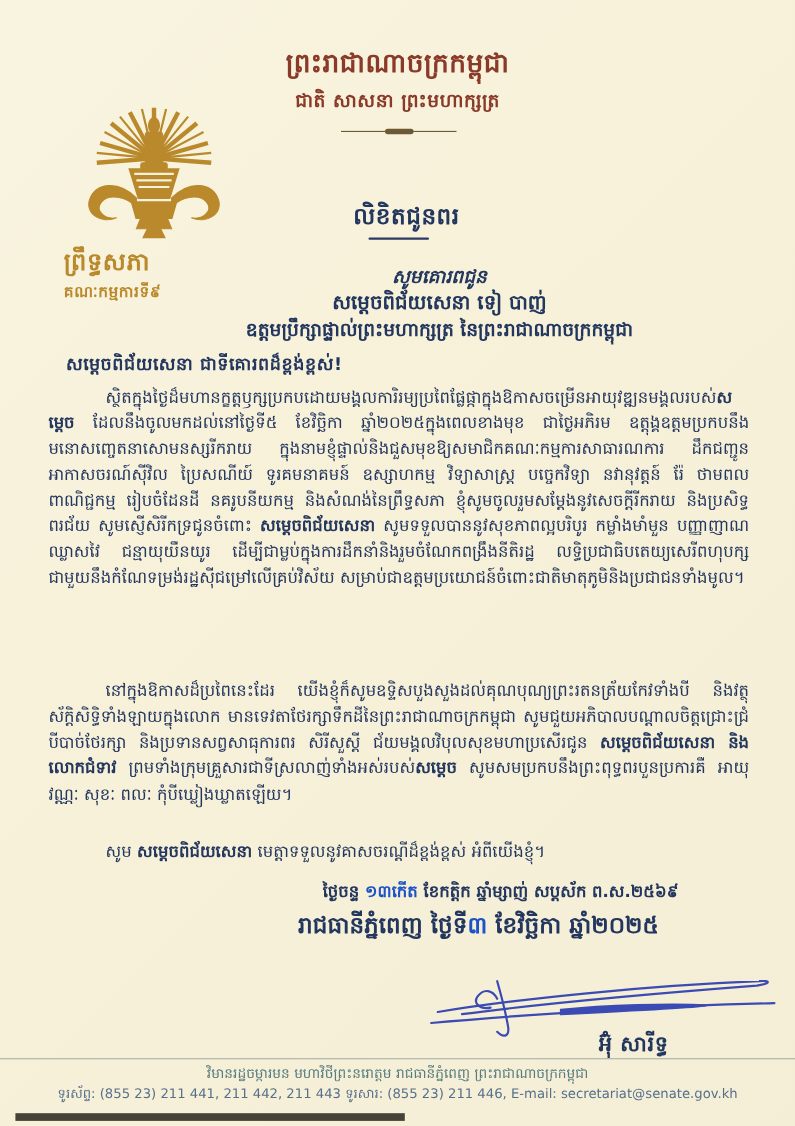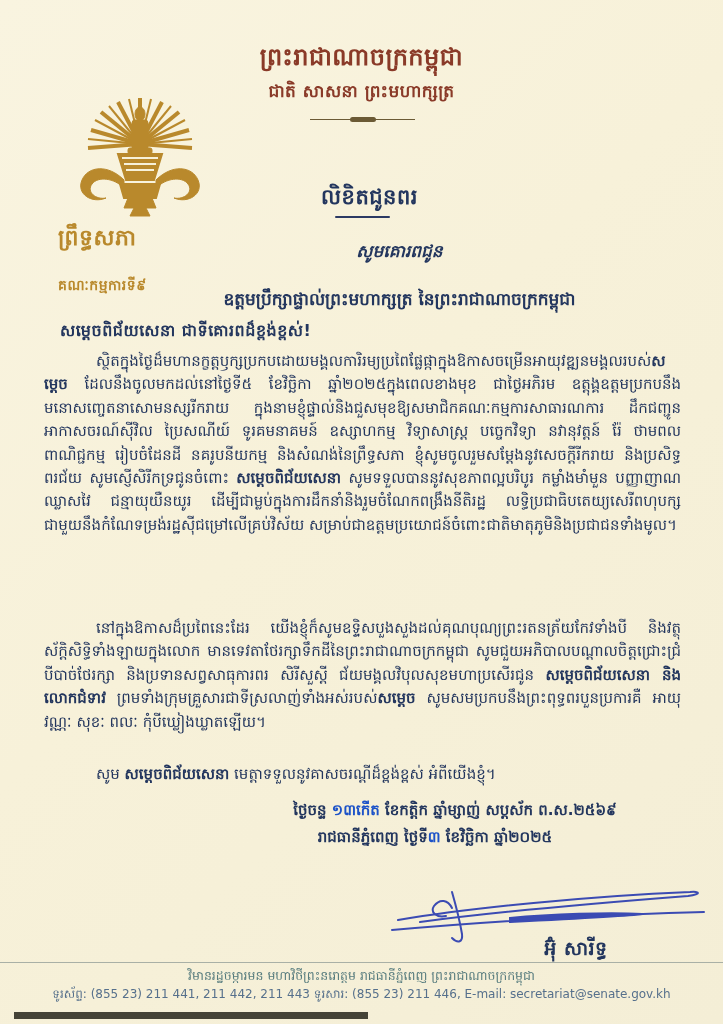--- a/index.html
+++ b/index.html
@@ -94,39 +94,40 @@
 
         <path d="M66 84 C50 68 30 70 24 84 C18 98 34 108 48 102 C38 104 28 96 34 88 C40 80 56 82 66 92 Z"></path>
         <path d="M98 84 C114 68 134 70 140 84 C146 98 130 108 116 102 C126 104 136 96 130 88 C124 80 108 82 98 92 Z"></path>
 
         <path d="M62 88 L102 88 L98 102 L66 102 Z" stroke-width="2"></path>
         <path d="M70 102 L94 102 L98 112 L66 112 Z"></path>
         <path d="M76 112 L88 112 L92 120 L72 120 Z"></path>
       </g>
     </svg>
     <div class="kh-title gold" style="font-size:22px;margin-top:2px;">ព្រឹទ្ធសភា</div>
-    <div class="kh-title gold" style="font-size:14px;margin-top:20px;">គណៈកម្មការទី៩</div>
+    <div class="kh-title gold" style="font-size:14px;margin-top:0;">គណៈកម្មការទី៩</div>
   </div>
 
   <div class="abs center kh-title navy" style="left:0;right:0;top:183px;font-size:21px;">លិខិតជូនពរ</div>
   <div class="abs title-underline" style="left:335px;top:216px;width:55px;"></div>
 
   <div class="abs center greeting-line navy" style="left:120px;right:60px;top:240px;font-size:17px;font-style:italic;">សូមគោរពជូន</div>
+  <div class="abs center greeting-line navy" style="left:120px;right:60px;top:263px;font-size:18px;">សម្តេចពិជ័យសេនា ទៀ បាញ់</div>
   <div class="abs kh-title navy" style="left:44px;top:320px;font-size:16px;">សម្តេចពិជ័យសេនា ជាទីគោរពដ៏ខ្ពង់ខ្ពស់!</div>
 
   <div class="abs center greeting-line navy" style="left:100px;right:40px;top:288px;font-size:17px;">ឧត្តមប្រឹក្សាផ្ទាល់ព្រះមហាក្សត្រ នៃព្រះរាជាណាចក្រកម្ពុជា</div>
 
   <div class="abs para indent" style="left:44px;width:637px;top:350px;"><span>ស្ថិតក្នុងថ្ងៃដ៏មហានក្ខត្តឫក្សប្រកបដោយមង្គលការិរម្យប្រពៃផ្លែផ្កាក្នុងឱកាសចម្រើនអាយុវឌ្ឍនមង្គលរបស់</span><span class="bold">សម្តេច</span><span> ដែលនឹងចូលមកដល់នៅថ្ងៃទី៥ ខែវិច្ឆិកា ឆ្នាំ២០២៥ក្នុងពេលខាងមុខ ជាថ្ងៃអភិរម ឧត្តុង្គឧត្តមប្រកបនឹងមនោសញ្ចេតនាសោមនស្សរីករាយ ក្នុងនាមខ្ញុំផ្ទាល់និងជួសមុខឱ្យសមាជិកគណៈកម្មការសាធារណការ ដឹកជញ្ជូន អាកាសចរណ៍ស៊ីវិល ប្រៃសណីយ៍ ទូរគមនាគមន៍ ឧស្សាហកម្ម វិទ្យាសាស្ត្រ បច្ចេកវិទ្យា នវានុវត្តន៍ រ៉ែ ថាមពល ពាណិជ្ជកម្ម រៀបចំដែនដី នគរូបនីយកម្ម និងសំណង់នៃព្រឹទ្ធសភា ខ្ញុំសូមចូលរួមសម្តែងនូវសេចក្តីរីករាយ និងប្រសិទ្ធពរជ័យ សូមស្ញើសិរីកទ្រជូនចំពោះ </span><span class="bold">សម្តេចពិជ័យសេនា</span><span> សូមទទួលបាននូវសុខភាពល្អបរិបូរ កម្លាំងមាំមួន បញ្ញាញាណឈ្លាសវៃ ជន្មាយុយឺនយូរ ដើម្បីជាម្លប់ក្នុងការដឹកនាំនិងរួមចំណែកពង្រឹងនីតិរដ្ឋ លទ្ធិប្រជាធិបតេយ្យសេរីពហុបក្សជាមួយនឹងកំណែទម្រង់រដ្ឋស៊ីជម្រៅលើគ្រប់វិស័យ សម្រាប់ជាឧត្តមប្រយោជន៍ចំពោះជាតិមាតុភូមិនិងប្រជាជនទាំងមូល។</span></div>
 
   <div class="abs para indent" style="left:44px;width:637px;top:617px;"><span>នៅក្នុងឱកាសដ៏ប្រពៃនេះដែរ យើងខ្ញុំក៏សូមឧទ្ទិសបួងសួងដល់គុណបុណ្យព្រះរតនត្រ័យកែវទាំងបី និងវត្ថុស័ក្តិសិទ្ធិទាំងឡាយក្នុងលោក មានទេវតាថែរក្សាទឹកដីនៃព្រះរាជាណាចក្រកម្ពុជា សូមជួយអភិបាលបណ្តាលចិត្តជ្រោះជ្រំបីបាច់ថែរក្សា និងប្រទានសព្វសាធុការពរ សិរីសួស្តី ជ័យមង្គលវិបុលសុខមហាប្រសើរជូន </span><span class="bold">សម្តេចពិជ័យសេនា និងលោកជំទាវ</span><span> ព្រមទាំងក្រុមគ្រួសារជាទីស្រលាញ់ទាំងអស់របស់</span><span class="bold">សម្តេច</span><span> សូមសមប្រកបនឹងព្រះពុទ្ធពរបួនប្រការគឺ អាយុ វណ្ណៈ សុខៈ ពលៈ កុំបីឃ្លៀងឃ្លាតឡើយ។</span></div>
 
   <div class="abs para" style="left:96px;width:585px;top:763px;"><span>សូម </span><span class="bold">សម្តេចពិជ័យសេនា</span><span> មេត្តាទទួលនូវគាសចរណ្តីដ៏ខ្ពង់ខ្ពស់ អំពីយើងខ្ញុំ។</span></div>
 
   <div class="abs center" style="left:235px;width:440px;top:800px;font-size:15px;font-weight:bold;"><span>ថ្ងៃចន្ទ </span><span class="hand">១៣កើត</span><span> ខែកត្តិក ឆ្នាំម្សាញ់ សប្តស័ក ព.ស.២៥៦៩</span></div>
-  <div class="abs center" style="left:235px;width:400px;top:827px;font-size:15px;font-weight:bold;"><span>រាជធានីភ្នំពេញ ថ្ងៃទី</span><span class="hand">៣</span><span>   ខែវិច្ឆិកា ឆ្នាំ២០២៥</span></div>
+  <div class="abs center" style="left:235px;width:400px;top:827px;font-size:21px;font-weight:bold;"><span>រាជធានីភ្នំពេញ ថ្ងៃទី</span><span class="hand">៣</span><span>   ខែវិច្ឆិកា ឆ្នាំ២០២៥</span></div>
 
 
   <svg class="abs" style="left:390px;top:878px;" width="320" height="70" viewBox="0 0 320 70">
     <g fill="none" stroke="#3b4bb3" stroke-width="2" stroke-linecap="round">
       <path d="M8 42 C80 30 200 18 300 14 C310 13 312 16 298 18 C220 24 120 32 30 44"></path>
       <path d="M2 52 C90 44 220 36 314 34"></path>
       <path d="M62 14 C66 28 70 44 72 56 C73 64 68 66 62 60"></path>
       <path d="M62 30 C58 22 50 20 44 28 C40 34 46 40 56 38"></path>
       <path d="M120 40 C160 36 220 34 252 36 C240 38 160 42 120 44 Z" fill="#3b4bb3"></path>
     </g>

